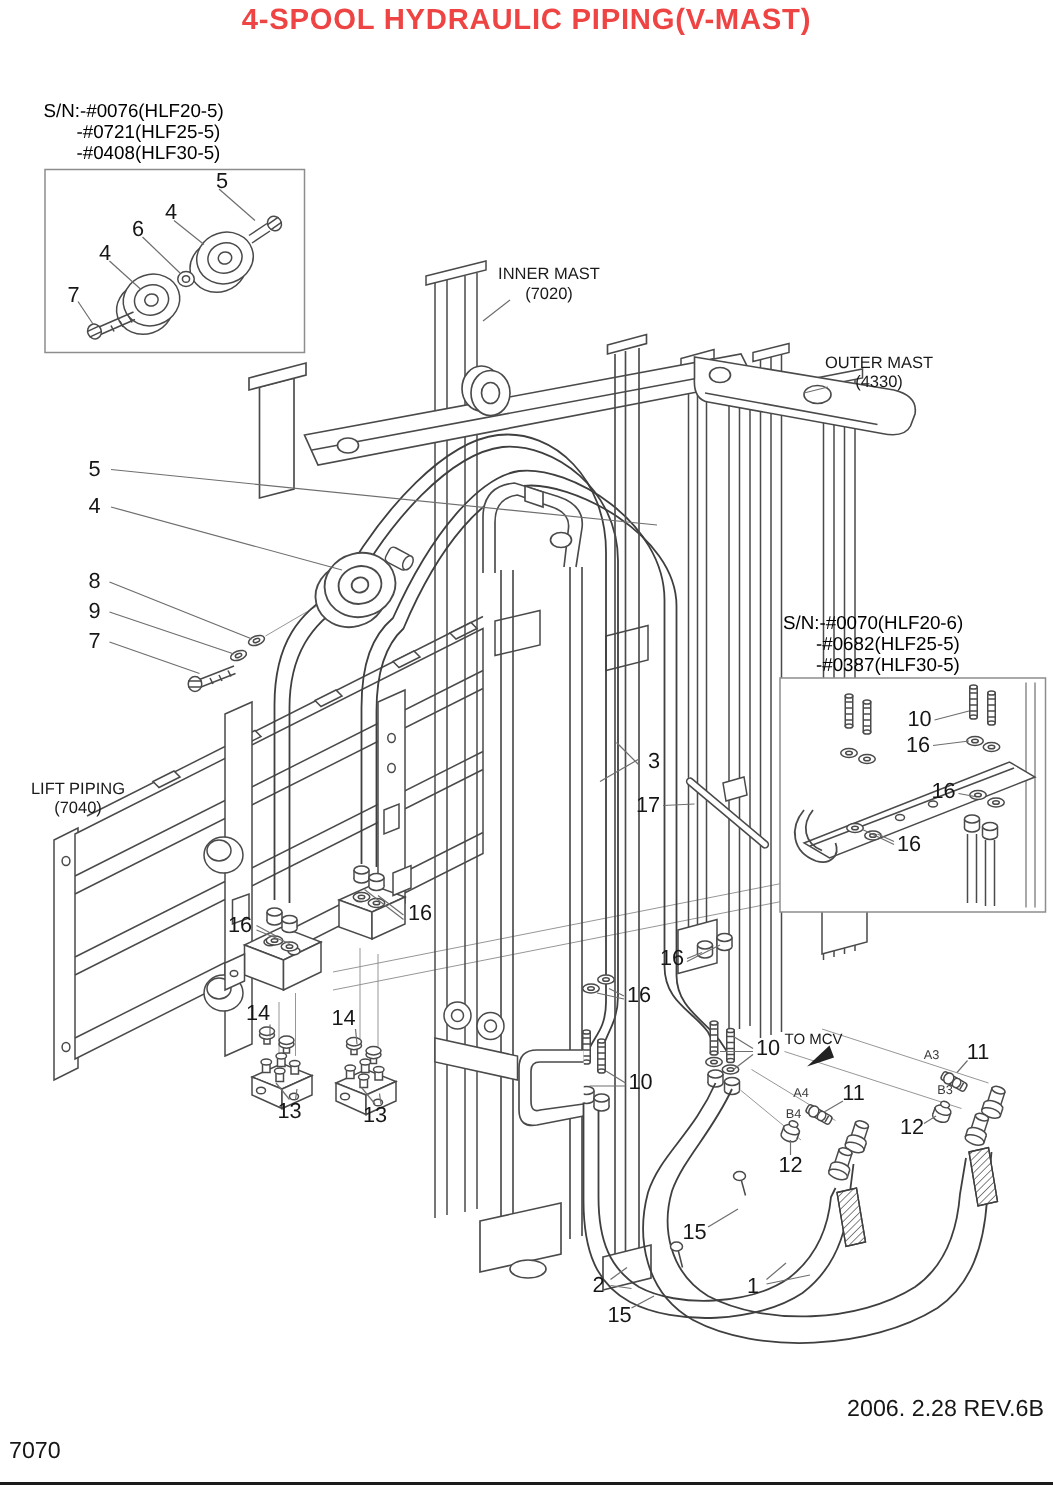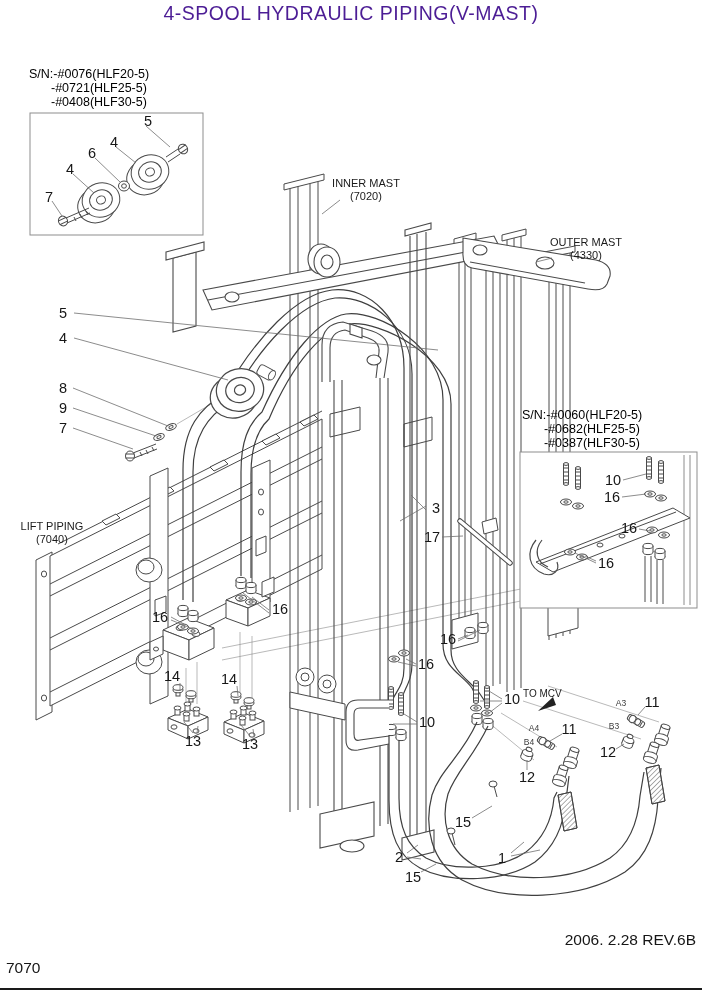--- a/index.html
+++ b/index.html
@@ -1,20 +1,20 @@
 <!DOCTYPE html>
 <html><head>
 <meta charset="utf-8">
 <style>
   html,body{margin:0;padding:0;background:#e8e8e8;}
   .stage{position:relative;width:702px;height:992px;background:#ffffff;overflow:hidden;
          font-family:"Liberation Sans",sans-serif;color:#111;}
   .stage svg{position:absolute;left:0;top:0;}
   .page-title{position:absolute;top:2px;left:0;width:100%;text-align:center;
-              font-size:19.5px;letter-spacing:.5px;color:#4c1d95;}
+              font-size:19.5px;letter-spacing:.5px;color:#ef4444;font-weight:bold;}
   .sn-block{position:absolute;font-size:12.5px;line-height:14px;color:#000000;white-space:nowrap;}
   .sn-block .ind{margin-left:22px;}
   .part-label{position:absolute;font-size:11px;line-height:12.5px;text-align:center;color:#1a1a1a;white-space:nowrap;}
   .co{position:absolute;transform:translate(-50%,-50%);font-size:14.5px;color:#161616;white-space:nowrap;}
   .co-small{position:absolute;transform:translate(-50%,-50%);font-size:8.5px;color:#3c3c3c;white-space:nowrap;}
   .tomcv{position:absolute;font-size:10px;color:#1a1a1a;white-space:nowrap;}
   .footer-left{position:absolute;left:6px;top:959px;font-size:15.5px;color:#161616;}
   .footer-right{position:absolute;right:6px;top:931px;font-size:15.5px;color:#161616;}
   .bottom-rule{position:absolute;left:0;top:988px;width:702px;height:2px;background:#1a1a1a;}
 </style>
@@ -448,41 +448,41 @@
 
 <div class="page-title">4-SPOOL HYDRAULIC PIPING(V-MAST)</div>
 
 <div class="sn-block" style="left:29px;top:67px;">
   <div>S/N:-#0076(HLF20-5)</div>
   <div class="ind">-#0721(HLF25-5)</div>
   <div class="ind">-#0408(HLF30-5)</div>
 </div>
 
 <div class="sn-block" style="left:522px;top:408px;">
-  <div>S/N:-#0060(HLF20-5)</div>
+  <div>S/N:-#0070(HLF20-6)</div>
   <div class="ind">-#0682(HLF25-5)</div>
   <div class="ind">-#0387(HLF30-5)</div>
 </div>
 
 <div class="part-label" style="left:316px;top:177px;width:100px;">
   <div>INNER MAST</div>
   <div>(7020)</div>
 </div>
 <div class="part-label" style="left:536px;top:236px;width:100px;">
   <div>OUTER MAST</div>
   <div>(4330)</div>
 </div>
 <div class="part-label" style="left:8px;top:520px;width:88px;">
   <div>LIFT PIPING</div>
   <div>(7040)</div>
 </div>
 <div class="tomcv" style="left:523px;top:688px;">TO MCV</div>
 
 <div class="co-small" style="left:621px;top:703px;">A3</div>
-<div class="co-small" style="left:614px;top:726px;">B3</div>
+<div class="co-small" style="left:630px;top:726px;">B3</div>
 <div class="co-small" style="left:534px;top:728px;">A4</div>
 <div class="co-small" style="left:517px;top:742px;padding-left:24px;">B4</div>
 
 <div class="co" style="left:148px;top:121px;">5</div>
 <div class="co" style="left:114px;top:142px;">4</div>
 <div class="co" style="left:92px;top:153px;">6</div>
 <div class="co" style="left:70px;top:169px;">4</div>
 <div class="co" style="left:49px;top:197px;">7</div>
 <div class="co" style="left:63px;top:313px;">5</div>
 <div class="co" style="left:63px;top:338px;">4</div>

